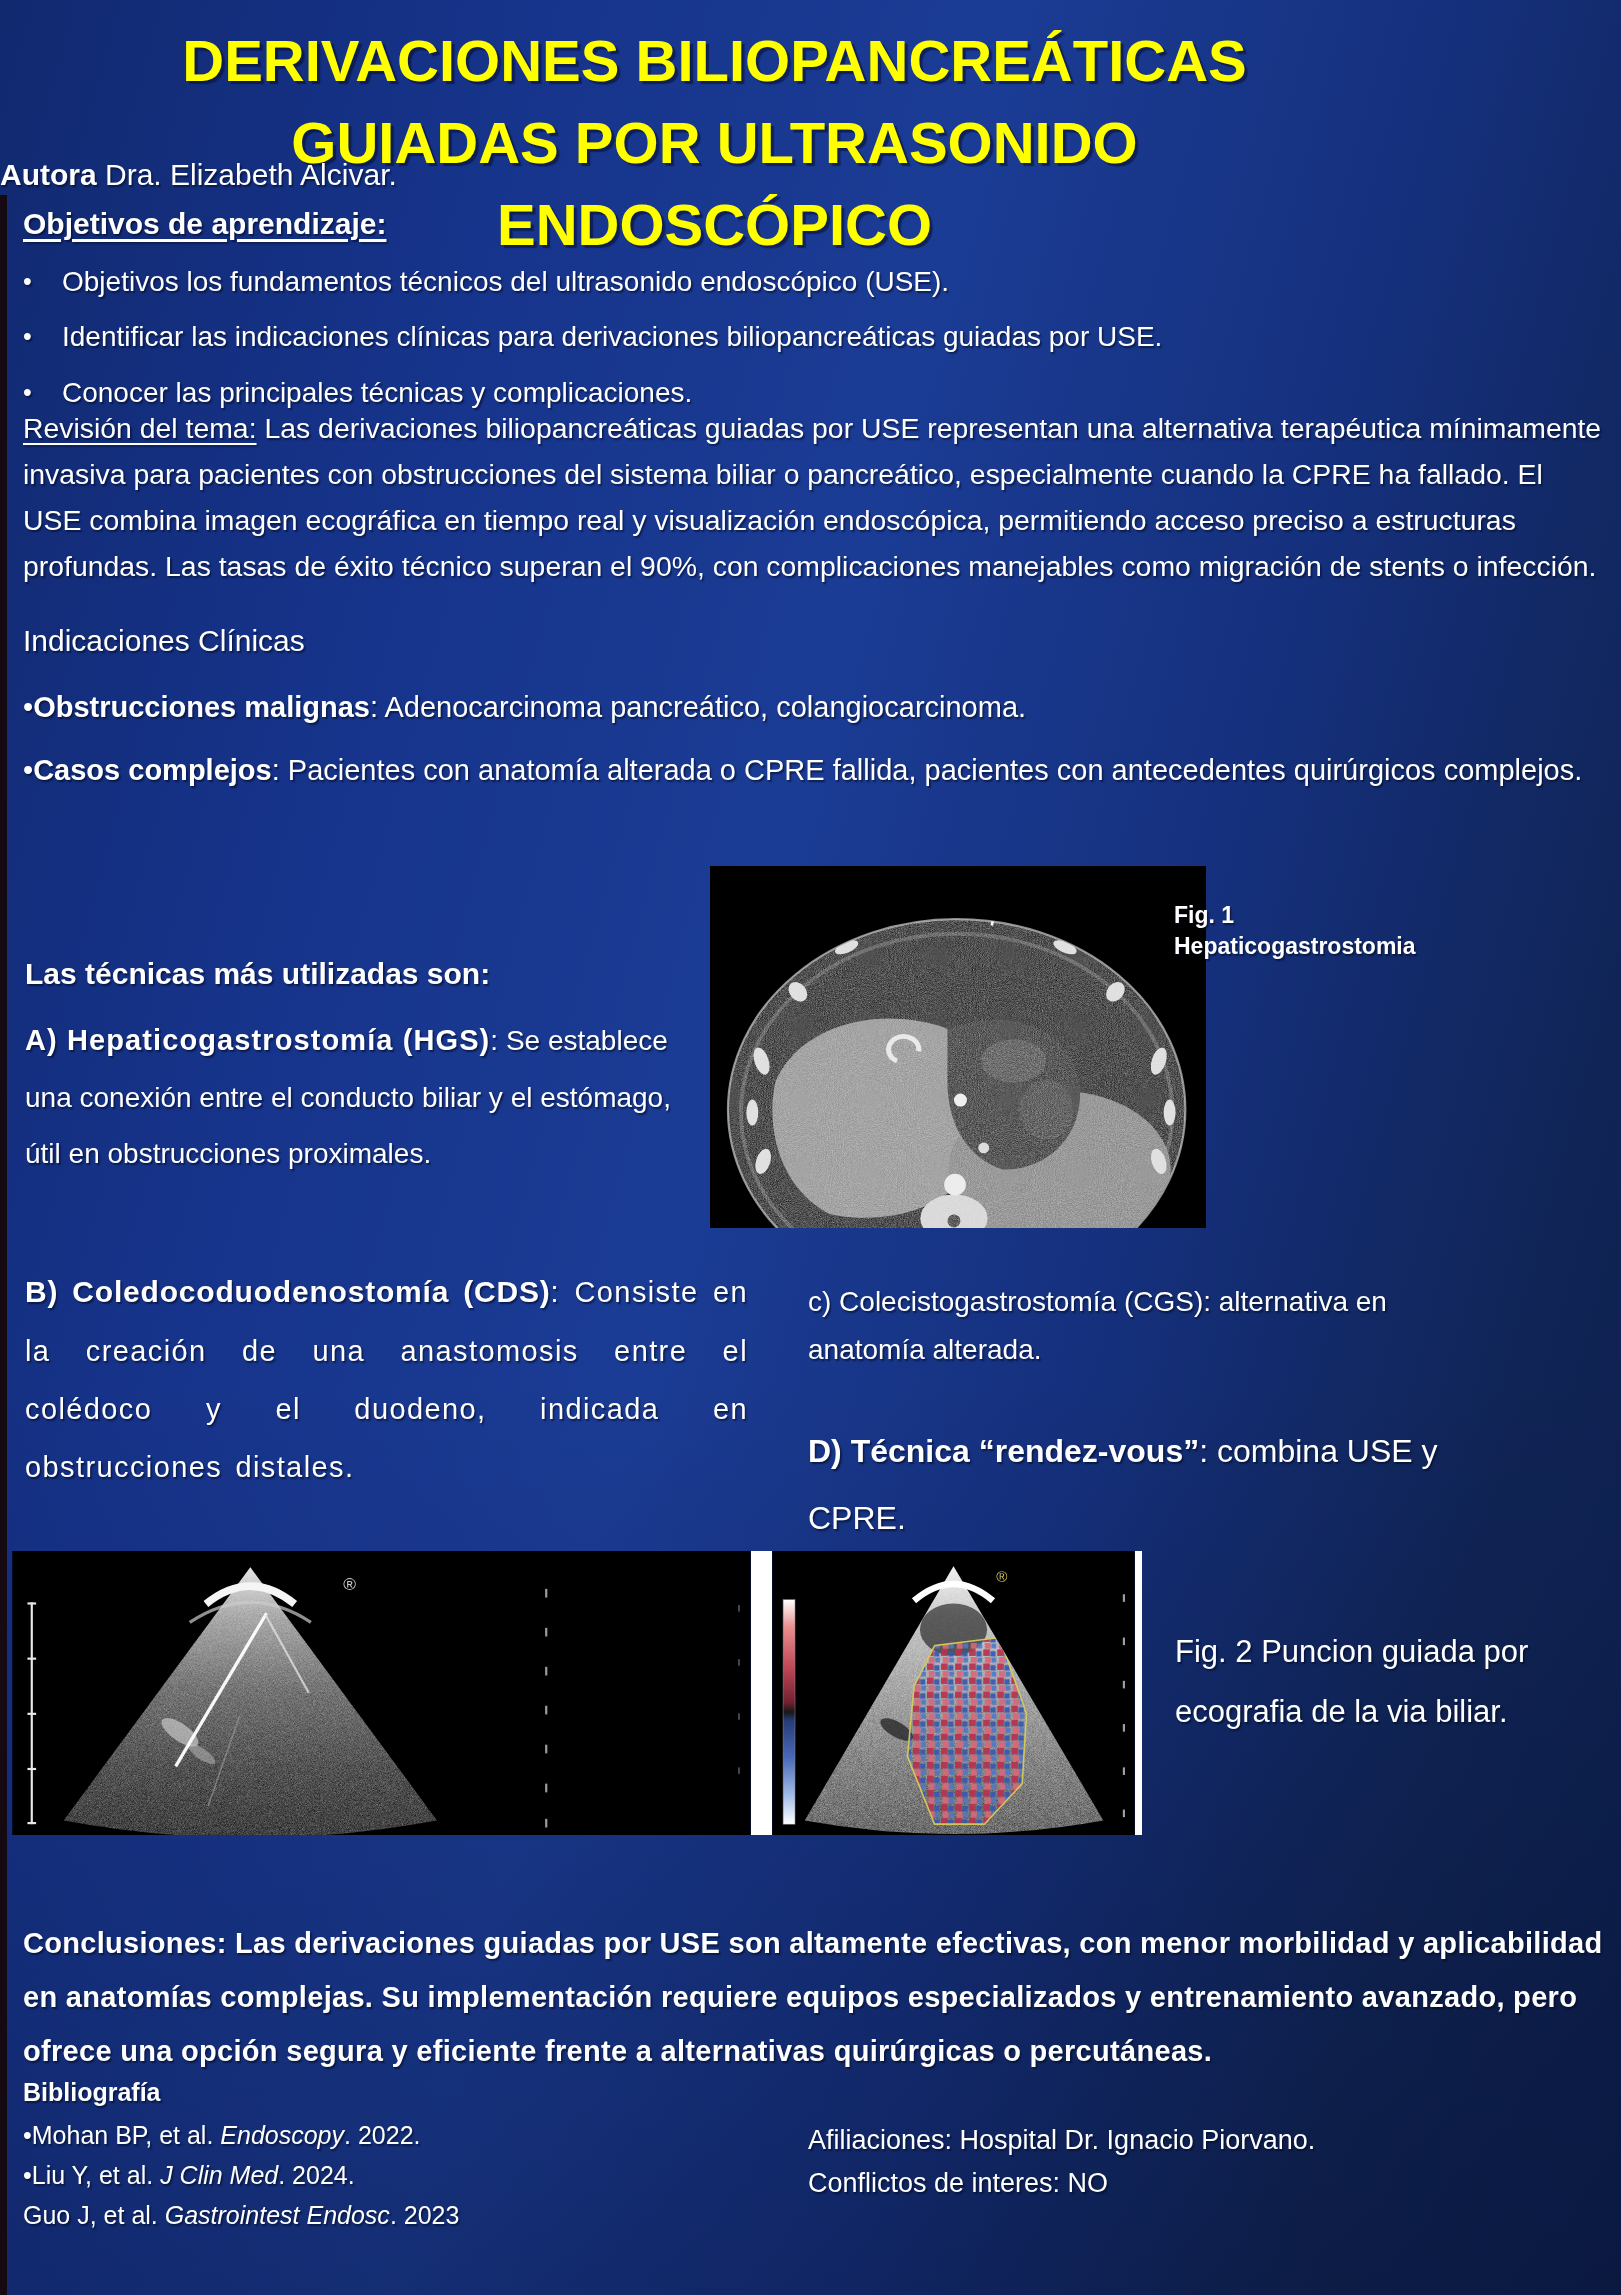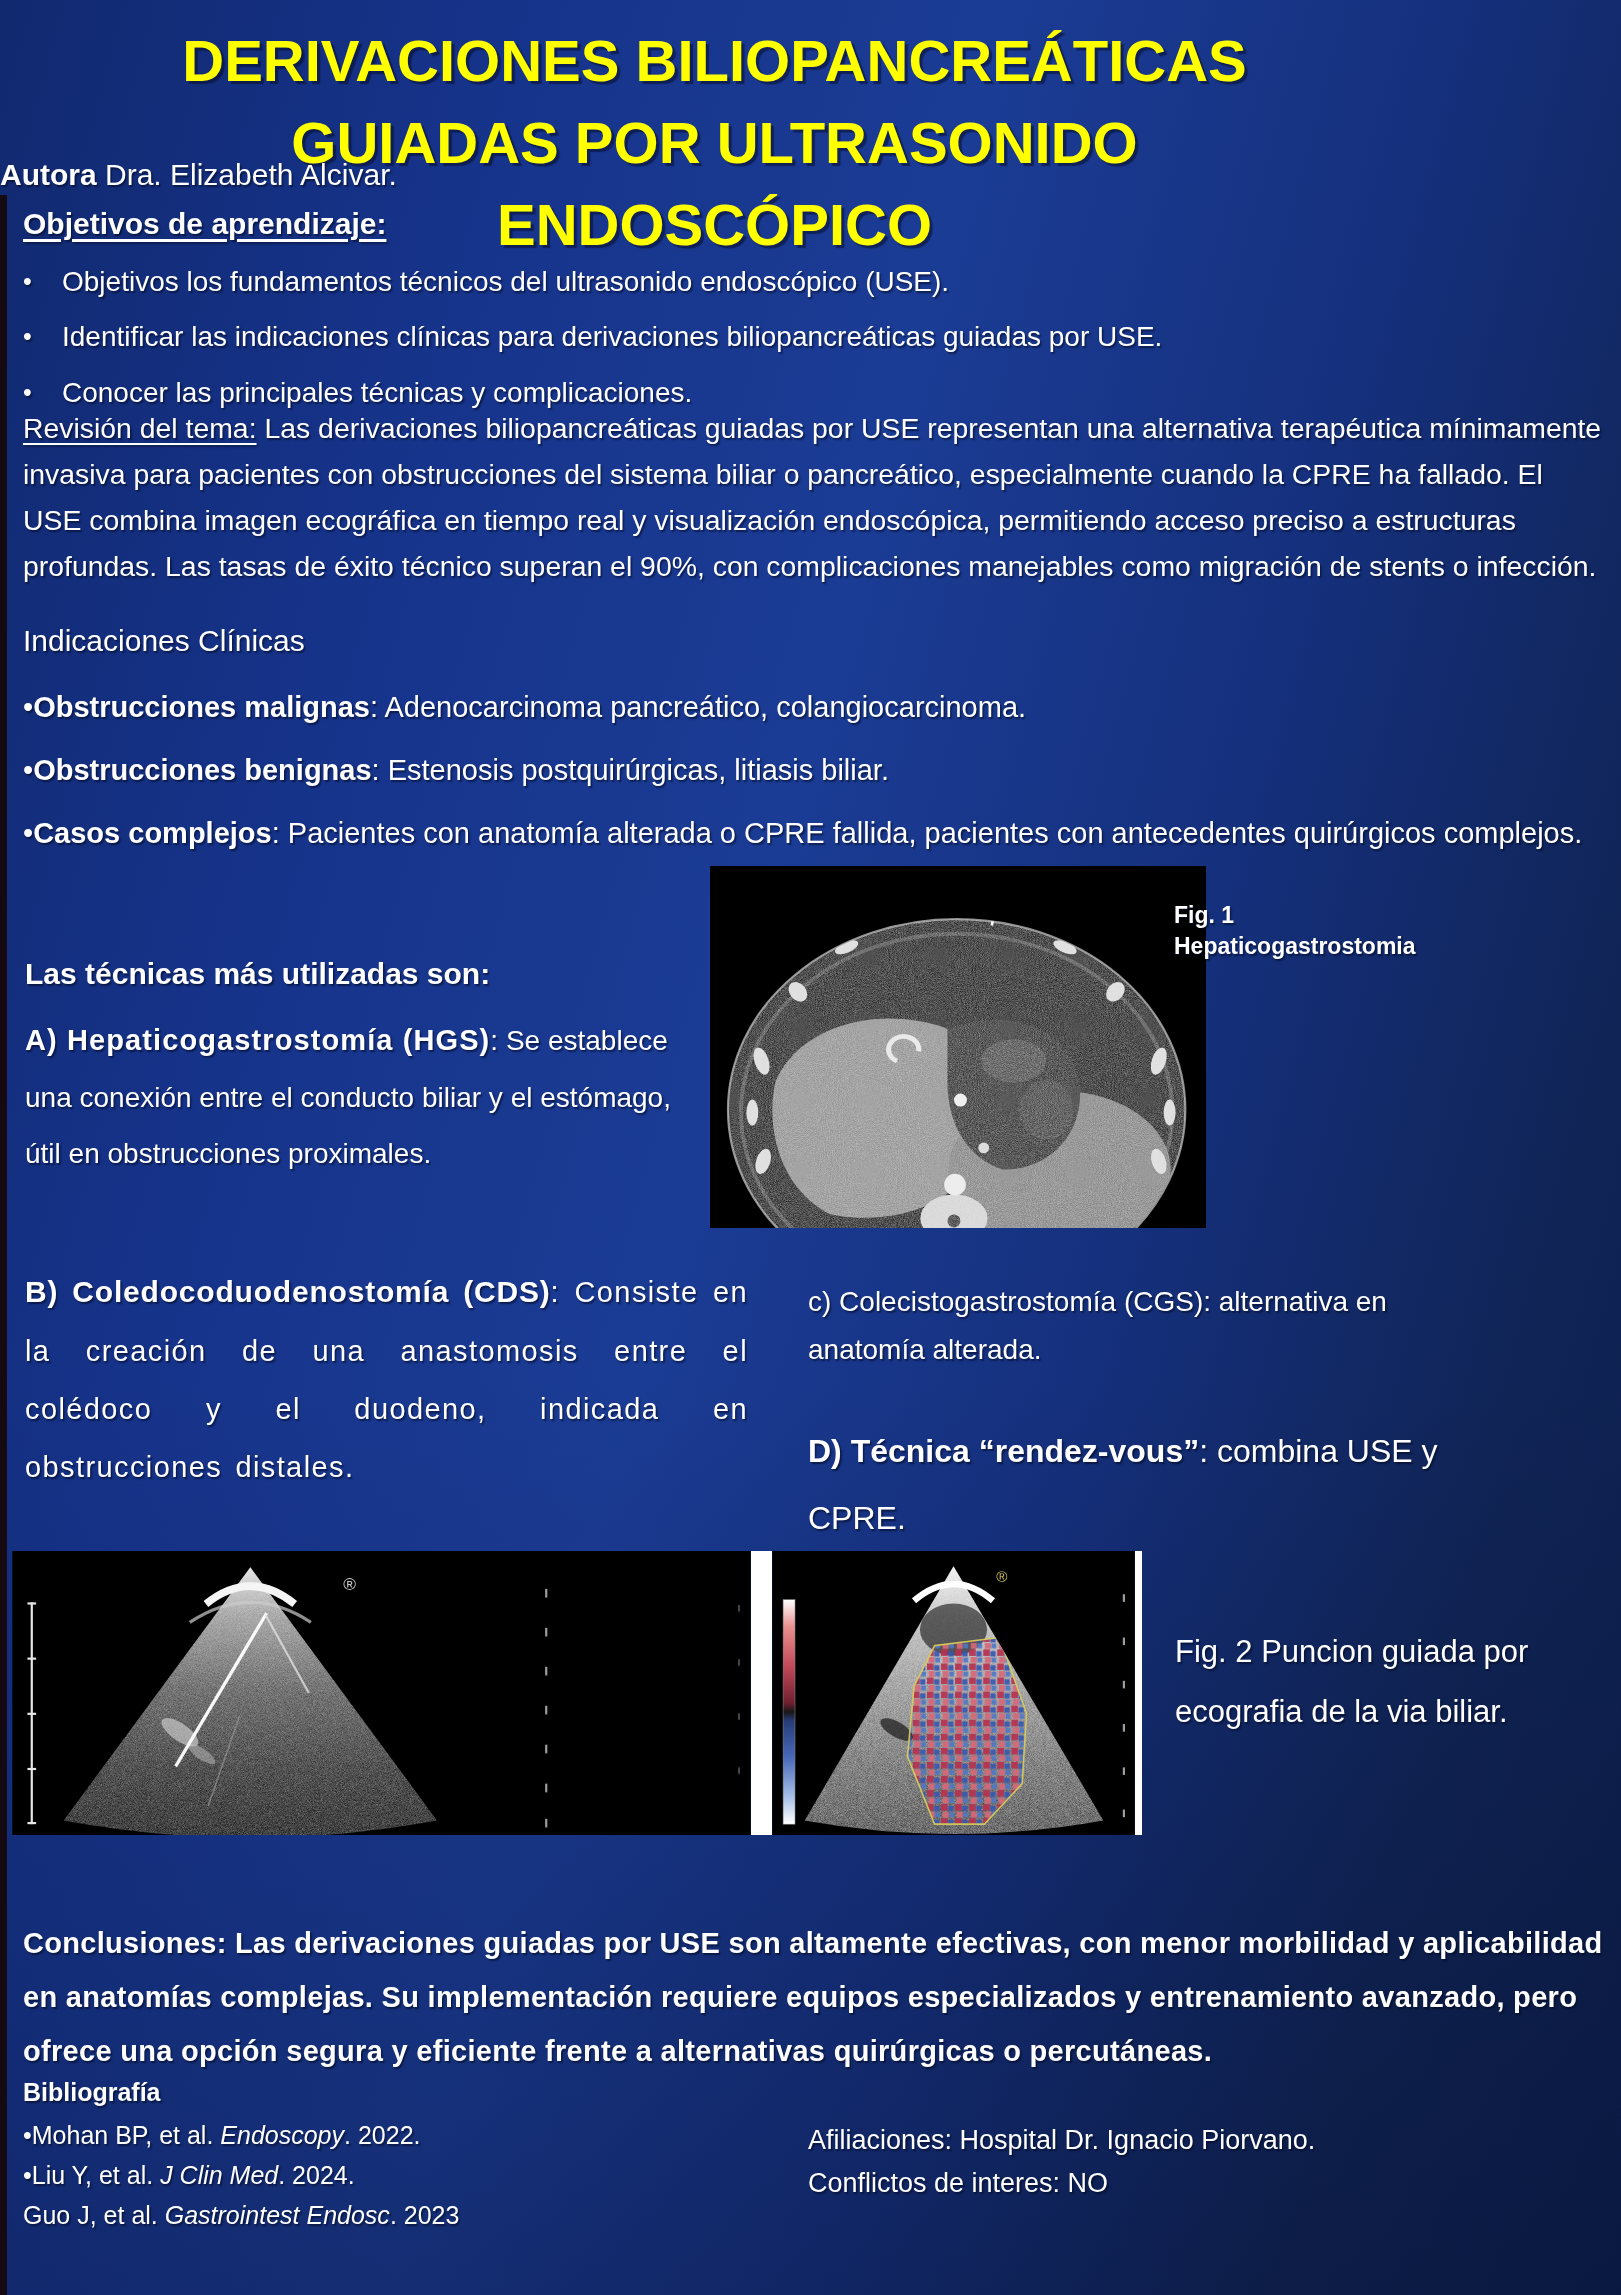--- a/index.html
+++ b/index.html
@@ -87,23 +87,20 @@
     <span class="lead">Revisión del tema:</span><span> Las derivaciones biliopancreáticas guiadas por USE representan una alternativa terapéutica mínimamente invasiva para pacientes con obstrucciones del sistema biliar o pancreático, especialmente cuando la CPRE ha fallado. El USE combina imagen ecográfica en tiempo real y visualización endoscópica, permitiendo acceso preciso a estructuras profundas.  Las tasas de éxito técnico superan el 90%, con complicaciones manejables como migración de stents o infección.</span>
   </div>
 
   <div class="ind-head shadow">Indicaciones Clínicas</div>
 
   <div class="ind-list shadow">
     <div class="ind-item">
       <span>•</span><span class="lead">Obstrucciones malignas</span><span>: Adenocarcinoma pancreático, colangiocarcinoma.</span>
     </div>
     <div class="ind-item">
-      <span>•</span><span class="lead">Obstrucciones benignas</span><span>: Estenosis postquirúrgicas, litiasis biliar.</span>
-    </div>
-    <div class="ind-item">
       <span>•</span><span class="lead">Casos complejos</span><span>: Pacientes con anatomía alterada o CPRE fallida, pacientes con antecedentes quirúrgicos complejos.</span>
     </div>
   </div>
 
   <div class="tech-head shadow">Las técnicas más utilizadas son:</div>
 
   <div class="tech-a shadow">
     <span class="lead">A) Hepaticogastrostomía (HGS)</span><span>: Se establece una conexión entre el conducto biliar y el estómago, útil en obstrucciones proximales.</span>
   </div>
 

